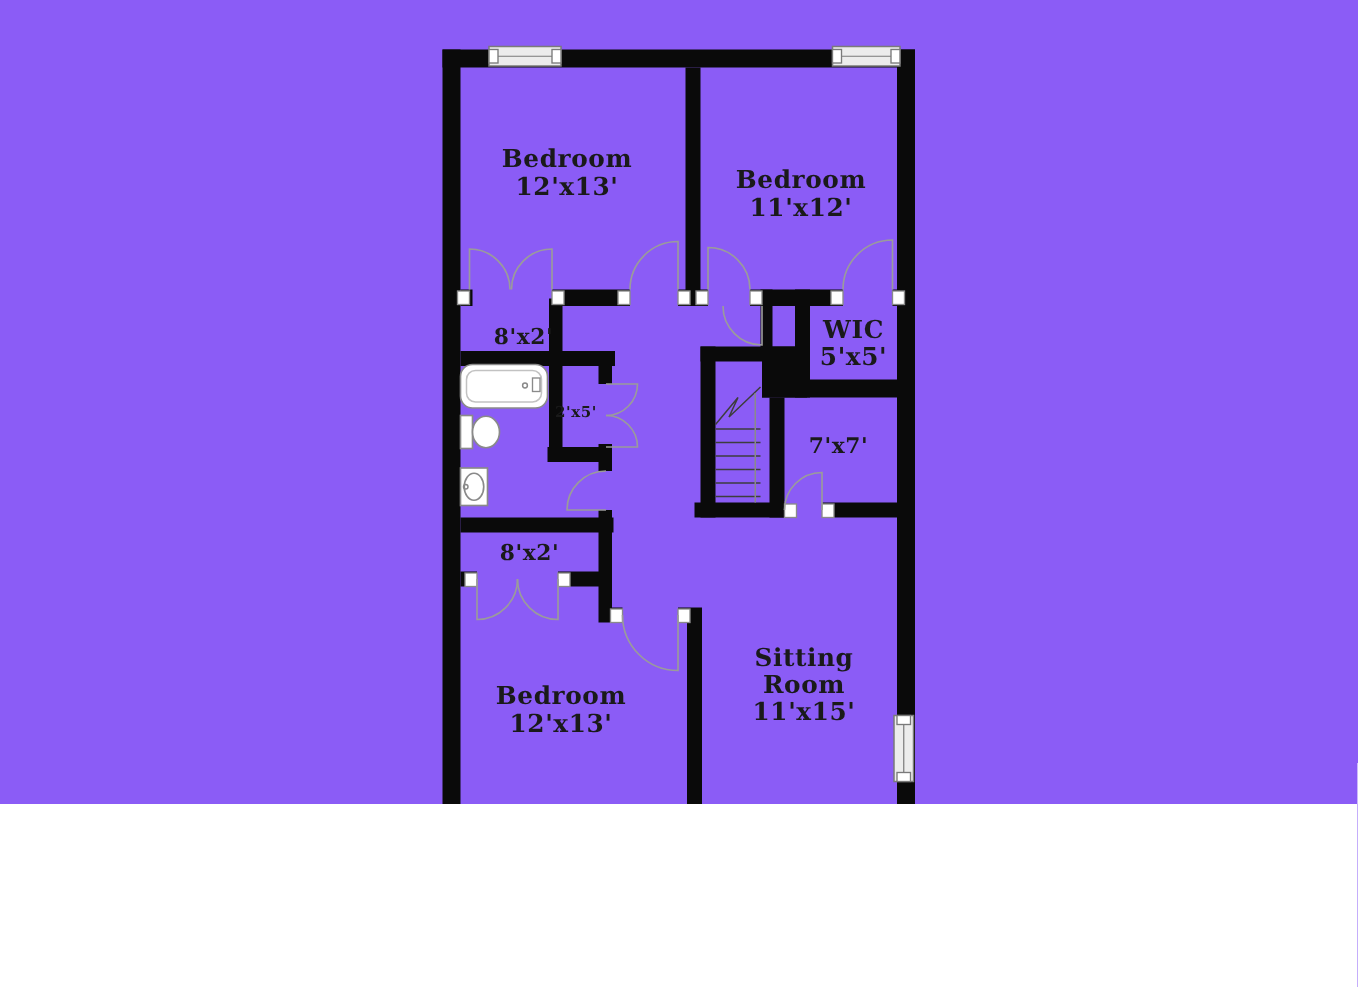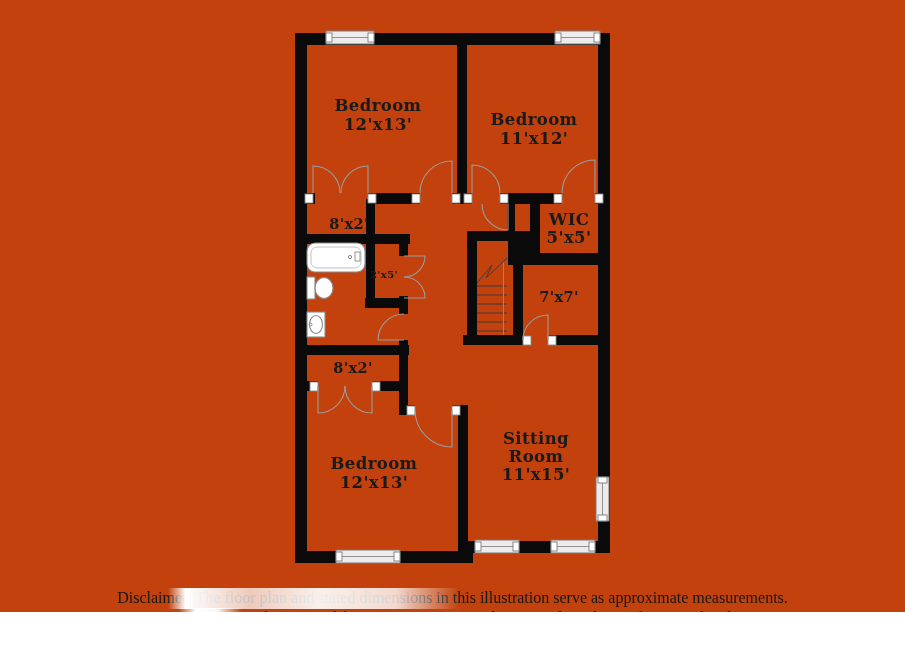--- a/index.html
+++ b/index.html
@@ -1,16 +1,16 @@
 <!DOCTYPE html>
 <html><head>
 <meta charset="utf-8">
 <style>
   html,body{margin:0;padding:0;background:#ffffff;}
-  #page{position:relative;width:905px;height:612px;background:#c2410c;overflow:hidden;
+  #page{position:relative;width:905px;height:536px;background:#8b5cf6;overflow:hidden;
         font-family:"DejaVu Serif", serif;}
   #plan-svg{position:absolute;left:0;top:0;}
   .wall{fill:#0a0a0a;stroke:none;}
   .door{fill:none;stroke:#9b9b9b;stroke-width:1.1;}
   .jamb{fill:#ffffff;stroke:#8a8a8a;stroke-width:0.9;}
   .win-bar{fill:#ececec;stroke:#7a7a7a;stroke-width:1;}
   .win-cap{fill:#ffffff;stroke:#7a7a7a;stroke-width:0.9;}
   .win-line{stroke:#7a7a7a;stroke-width:0.8;}
   .fixture{fill:#ffffff;stroke:#8a8a8a;stroke-width:1.1;}
   .fixture-inner{fill:none;stroke:#c2c2c2;stroke-width:1;}

